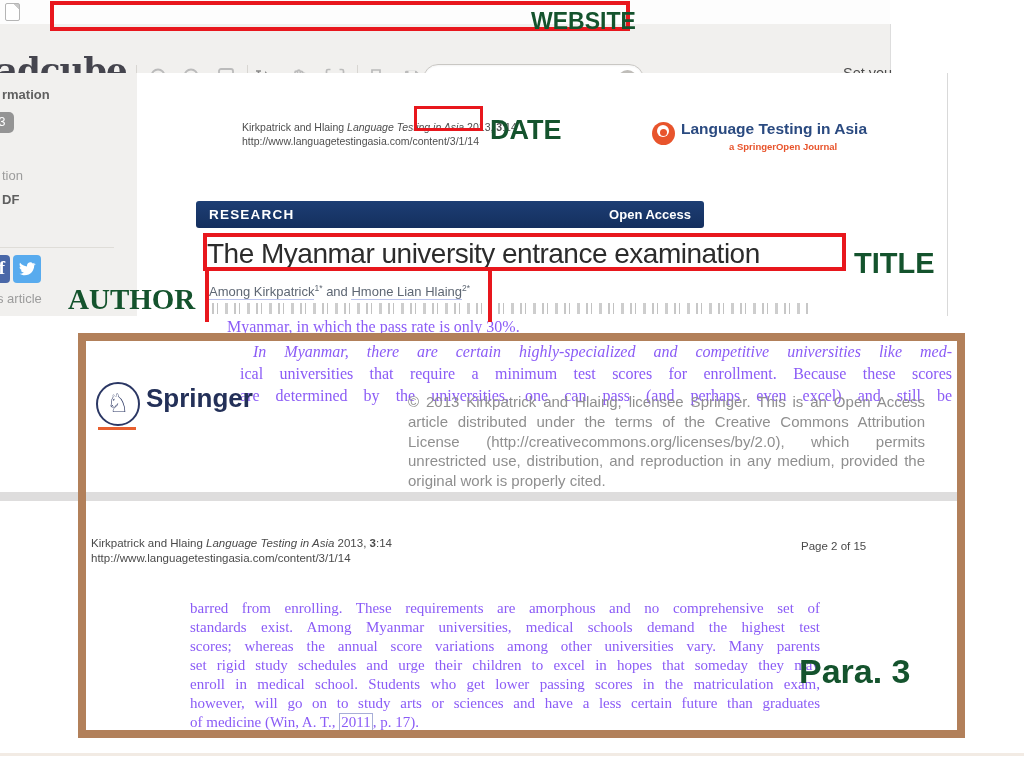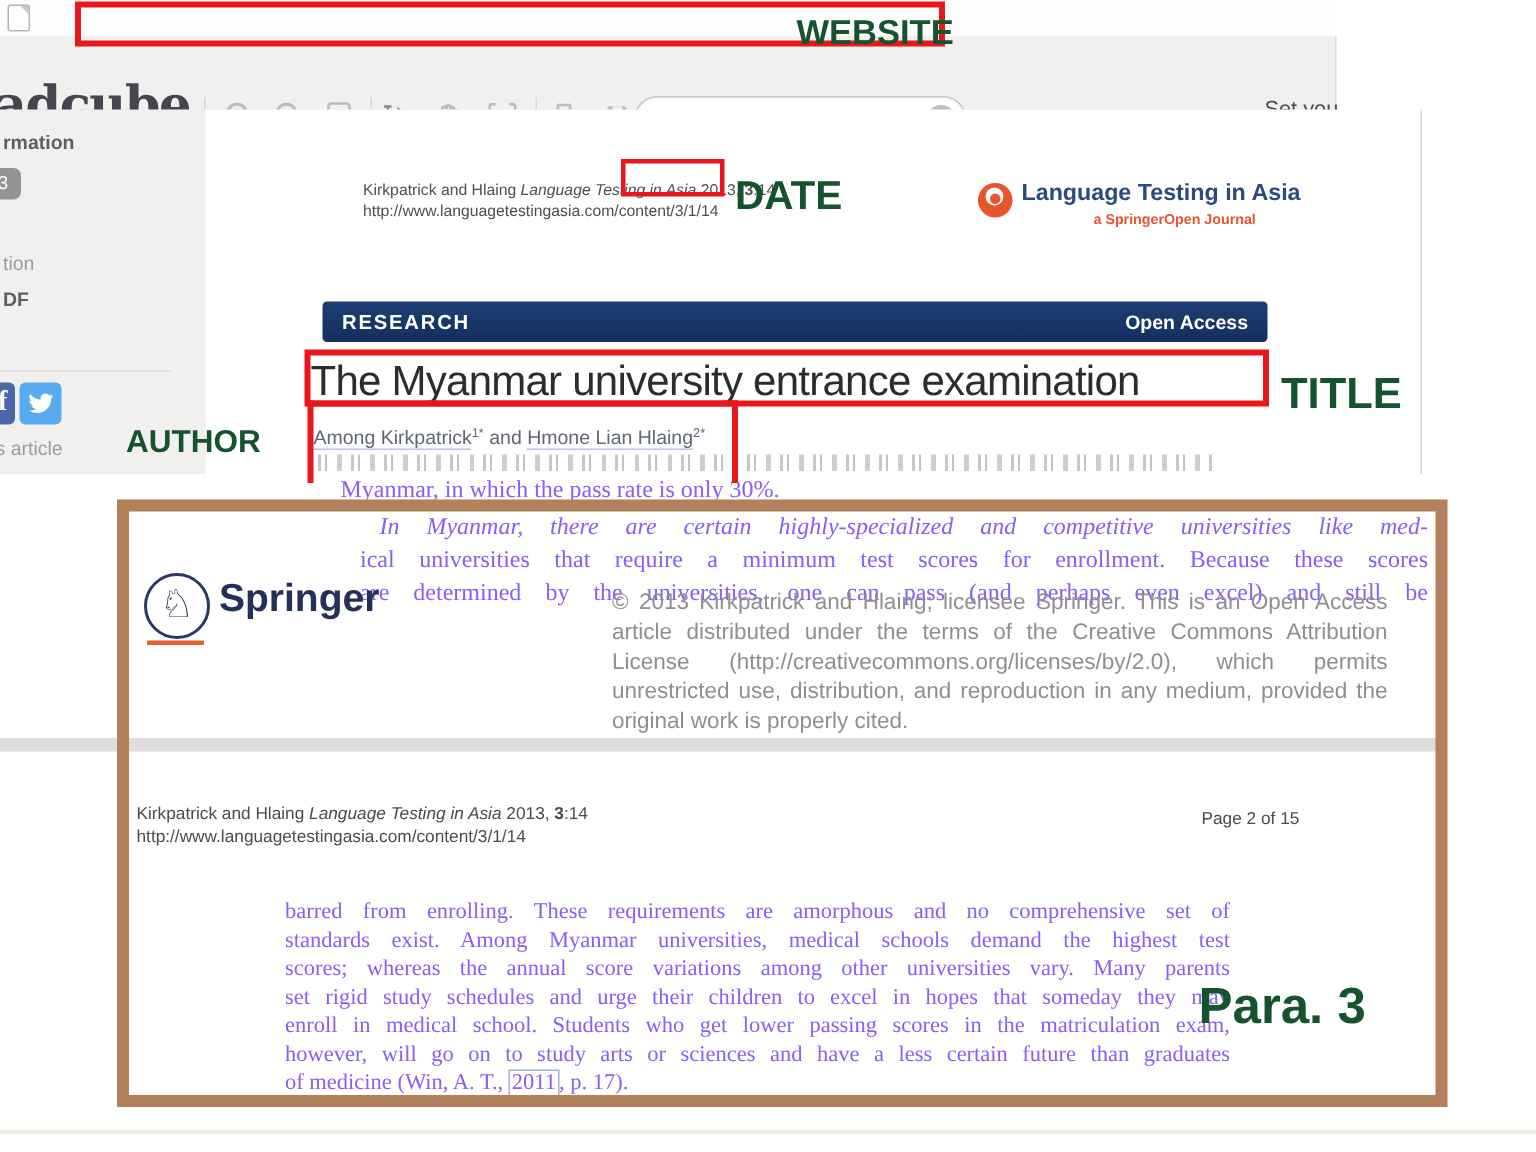--- a/index.html
+++ b/index.html
@@ -40,21 +40,21 @@
   
   #docpage{left:137px;top:73px;width:810px;height:243px;background:#fff;}
   #docedge{left:947px;top:73px;width:1px;height:247px;background:#d9d9d9;}
   .cite{font-size:10.5px;color:#4e4e4e;white-space:nowrap;}
   .cite i{font-style:italic;} .cite b{font-weight:bold;}
   #jicon{left:652px;top:122px;width:23px;height:23px;border-radius:50%;background:#e8542c;}
   #jicon .w{position:absolute;left:5px;top:3px;width:12px;height:12px;border-radius:50%;background:#fff;}
   #jicon .d{position:absolute;left:8px;top:7px;width:7px;height:7px;border-radius:50%;background:#e8542c;}
   #jname{left:681px;top:120px;font-size:15.5px;font-weight:600;color:#2a4a80;white-space:nowrap;}
   #jsub{left:685px;top:141px;font-size:9.5px;font-weight:bold;color:#e8542c;white-space:nowrap;margin-left:44px;}
-  #resbar{left:215px;top:201px;width:630px;height:27px;border-radius:3px;
+  #resbar{left:196px;top:201px;width:508px;height:27px;border-radius:3px;
           background:linear-gradient(#1d3e74,#142f5e);}
   #resbar .l{position:absolute;left:13px;top:6px;color:#fff;font-weight:bold;font-size:13.5px;letter-spacing:1.2px;}
   #resbar .r{position:absolute;right:13px;top:6px;color:#fff;font-weight:bold;font-size:13px;}
   #arttitle{left:207px;top:238px;font-size:28px;color:#2c2c2c;letter-spacing:-.5px;white-space:nowrap;}
   #authors{left:209px;top:283px;font-size:13px;color:#5e6773;white-space:nowrap;}
   #authors a{color:#5e6773;text-decoration:none;border-bottom:1px solid #b9c2ec;}
   #authors sup{font-size:8.5px;}
   #fragstrip{left:212px;top:303px;width:596px;height:11px;opacity:.55;
     background:repeating-linear-gradient(90deg,#9a9a9a 0 2px,transparent 2px 5px,#8f8f8f 5px 6px,
     transparent 6px 13px,#a5a5a5 13px 16px,transparent 16px 22px);}
@@ -216,17 +216,17 @@
   <div class="abs redbox" style="left:50px;top:1px;width:580px;height:30px;"></div>
   <div class="abs redlabel" style="left:531px;top:8px;font-size:23px;">WEBSITE</div>
 
   <div class="abs redbox" style="left:414px;top:106px;width:69px;height:25px;border-width:3px;"></div>
   <div class="abs redlabel" style="left:490px;top:115px;font-size:27px;">DATE</div>
 
   <div class="abs redbox" style="left:203px;top:233px;width:643px;height:38px;"></div>
   <div class="abs redlabel" style="left:854px;top:247px;font-size:29px;">TITLE</div>
 
   <div class="abs redbox" style="left:205px;top:267px;width:287px;height:55px;border-bottom:none;"></div>
-  <div class="abs redlabel" style="left:84px;top:283px;font-size:21px;">AUTHOR</div>
+  <div class="abs redlabel" style="left:68px;top:283px;font-size:29px;font-family:Liberation Serif, serif;">AUTHOR</div>
 
   <div class="abs redlabel" style="left:799px;top:652px;font-size:34px;">Para. 3</div>
 
 </div>
 
 </body></html>

